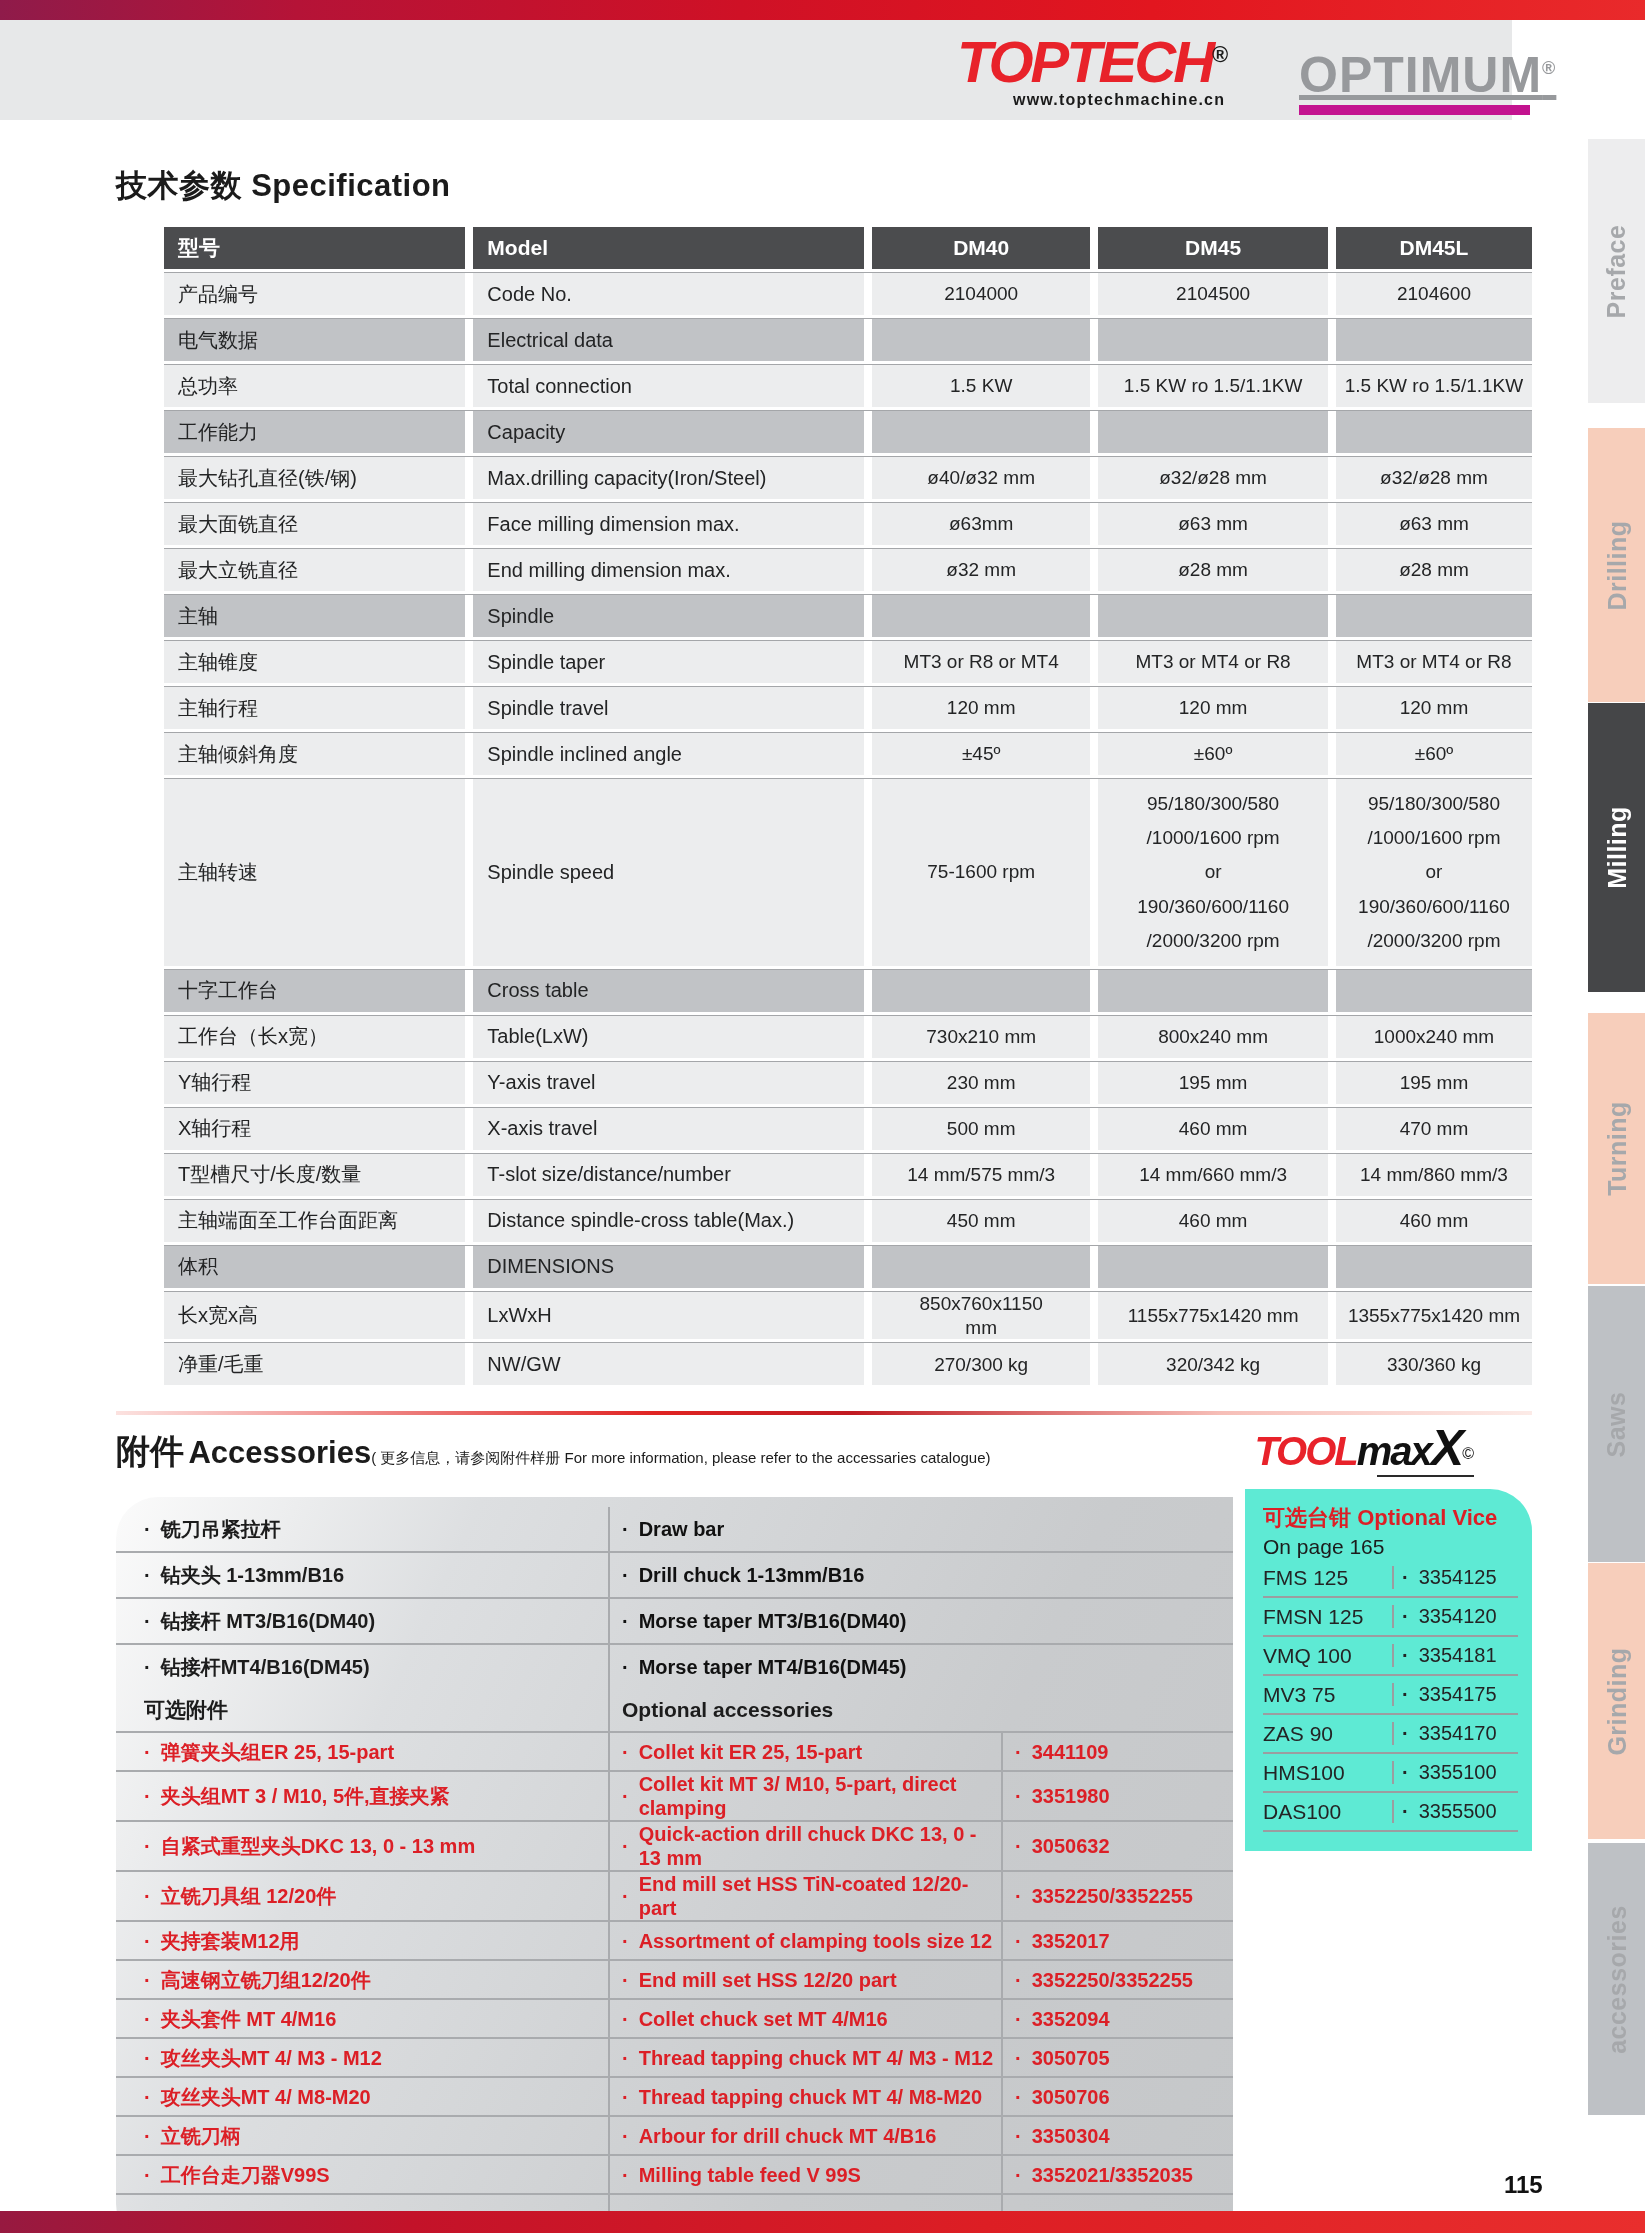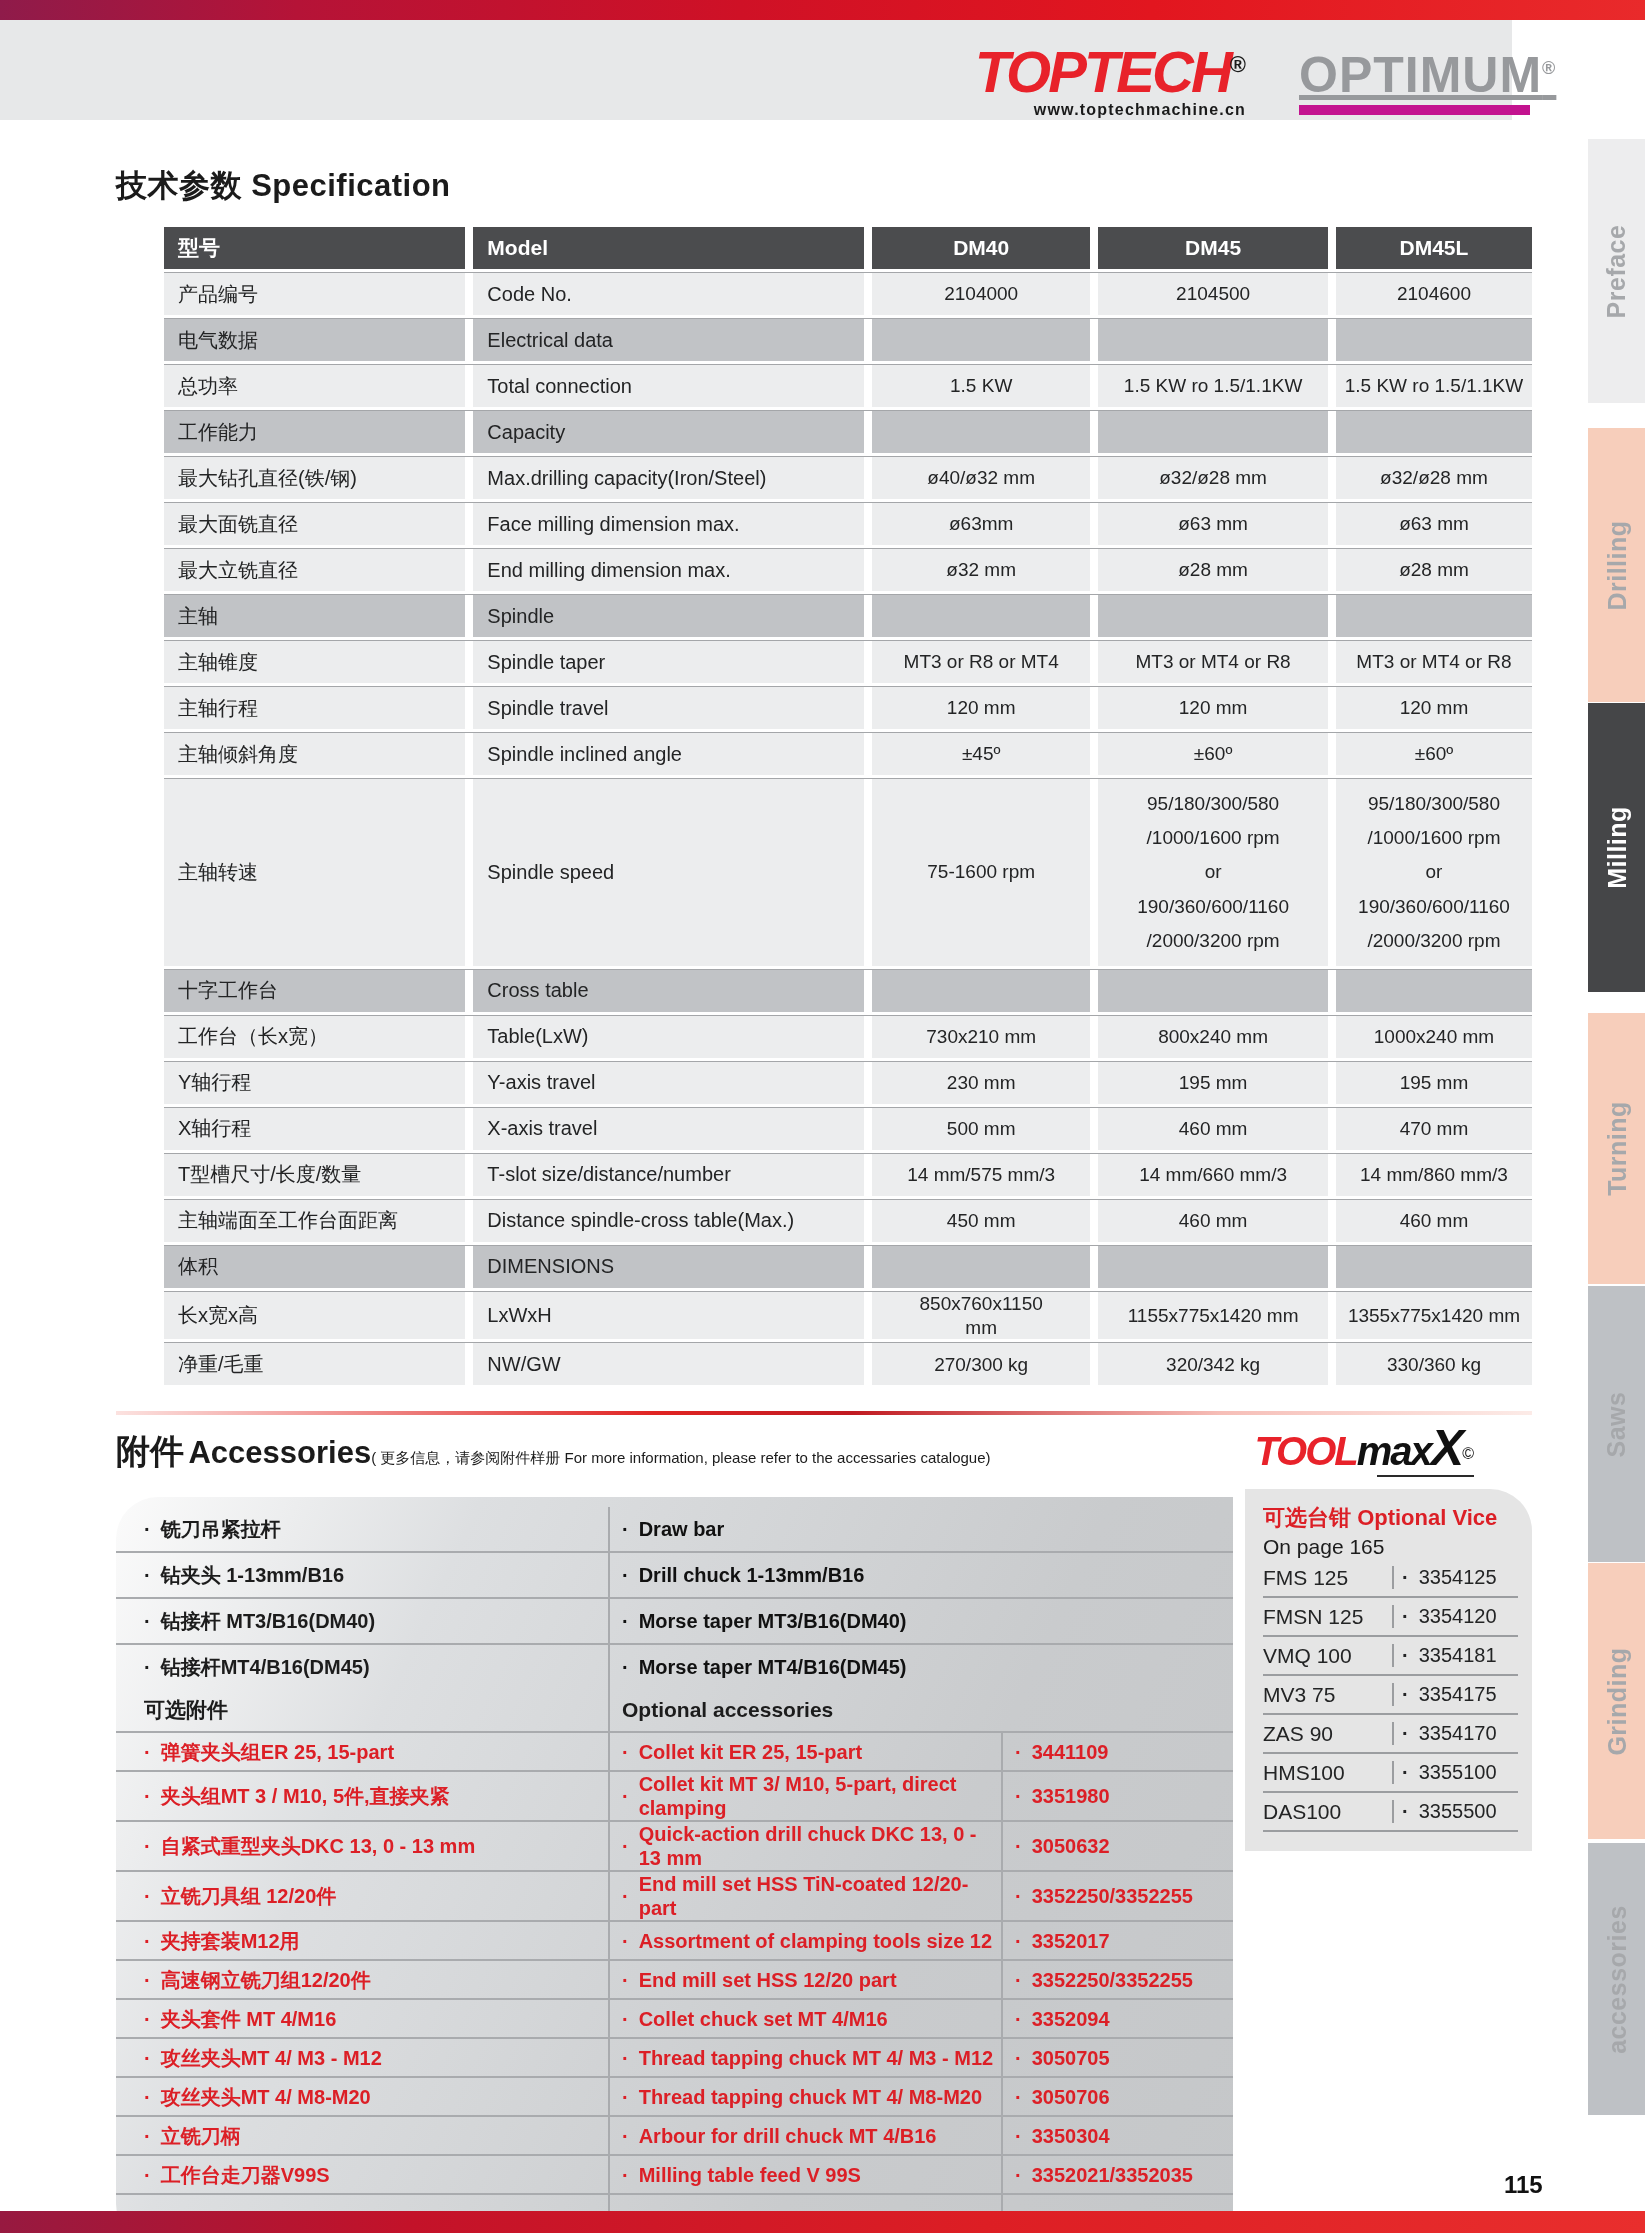--- a/index.html
+++ b/index.html
@@ -4,21 +4,21 @@
 <style>
   html,body{margin:0;padding:0;}
   body{
     width:1646px;height:2234px;position:relative;overflow:hidden;
     background:#ffffff;font-family:"Liberation Sans",sans-serif;color:#222;
   }
   
   .topbar{position:absolute;left:0;top:0;width:1646px;height:20px;
     background:linear-gradient(90deg,#8f1b4a 0%,#b51337 18%,#cf1126 45%,#e2161f 70%,#e92a2b 100%);}
   .band{position:absolute;left:0;top:20px;width:1512px;height:100px;background:#e7e8e9;}
-  .toptech{position:absolute;left:957px;top:38px;width:289px;text-align:right;}
+  .toptech{position:absolute;left:957px;top:28px;width:289px;}
   .toptech .word{font-size:58px;font-weight:900;font-style:italic;color:#e8222a;
     letter-spacing:-3px;line-height:54px;font-family:"Liberation Sans",sans-serif;}
   .toptech .reg{font-size:22px;font-weight:700;font-style:normal;color:#1a1a1a;vertical-align:super;letter-spacing:0;}
   .toptech .url{font-size:16px;font-weight:700;color:#1a1a1a;letter-spacing:1.2px;margin-left:56px;margin-top:2px;}
   .optimum{position:absolute;left:1299px;top:42px;width:239px;}
   .optimum .word{font-size:50px;font-weight:700;color:#97999c;letter-spacing:1px;line-height:52px;text-decoration:underline;}
   .optimum .reg{font-size:18px;color:#97999c;vertical-align:super;}
   .optimum .bar{height:10px;background:#c3138f;margin-top:4px;width:231px;}
   
   .tab{position:absolute;left:1588px;width:58px;display:flex;align-items:center;justify-content:center;}
@@ -72,21 +72,21 @@
   .ac2{width:393px;padding-left:12px;border-left:2px solid #a9abae;}
   .ac3{flex:1;padding-left:12px;}
   .acc-row.hdr .ac{font-weight:700;font-size:21px;color:#1c1c1c;min-height:42px;}
   .acc-row.std{min-height:44px;}
   .acc-row.std .ac1{color:#1c1c1c;font-weight:600;}
   .acc-row.std .ac2{font-weight:700;color:#111;}
   .acc-row.opt .ac{color:#dc1f26;font-weight:700;line-height:1.2;}
   .acc-row.opt .ac3{border-left:2px solid #a9abae;}
   .bullet{margin-right:10px;font-weight:700;}
   
-  .vice{position:absolute;left:1129px;top:-8px;width:287px;height:362px;background:#e5e5e5;
+  .vice{position:absolute;left:1129px;top:-8px;width:287px;height:362px;background:#5eead4;
     border-radius:0 42px 0 0;box-sizing:border-box;padding:14px 0 0 18px;}
   .vice-title{font-size:22px;font-weight:700;color:#dc1f26;}
   .vice-page{font-size:21px;color:#1c1c1c;margin-top:2px;}
   .vice-row{display:flex;border-bottom:2px solid #9b9da0;min-height:37px;align-items:center;width:255px;}
   .vice-row .vn{width:129px;font-size:21px;color:#232425;}
   .vice-row .vc{flex:1;border-left:2px solid #9b9da0;padding-left:8px;font-size:20px;color:#232425;display:flex;align-items:center;}
   .page-num{position:absolute;left:1504px;top:2171px;font-size:24px;font-weight:700;color:#111;}
   .bottombar{position:absolute;left:0;top:2211px;width:1646px;height:23px;
     background:linear-gradient(90deg,#971940 0%,#c31229 25%,#dd1e24 60%,#e92e2d 100%);}
 </style>

